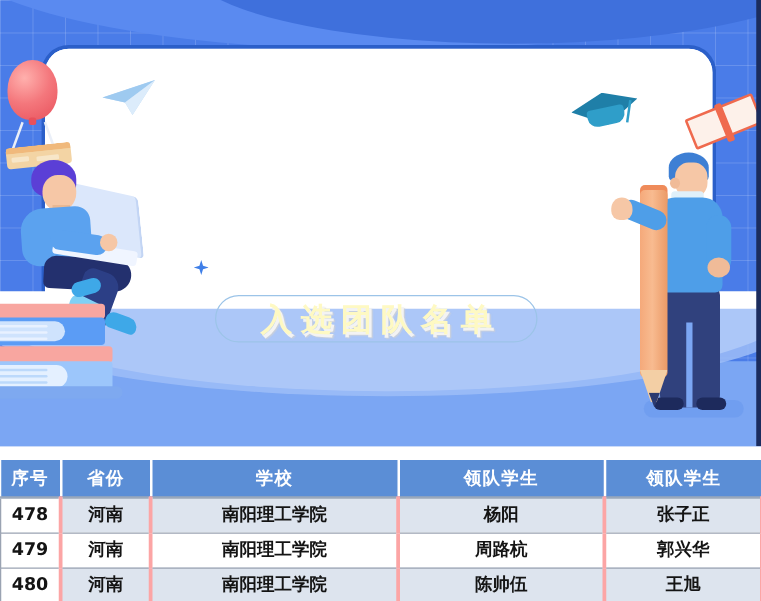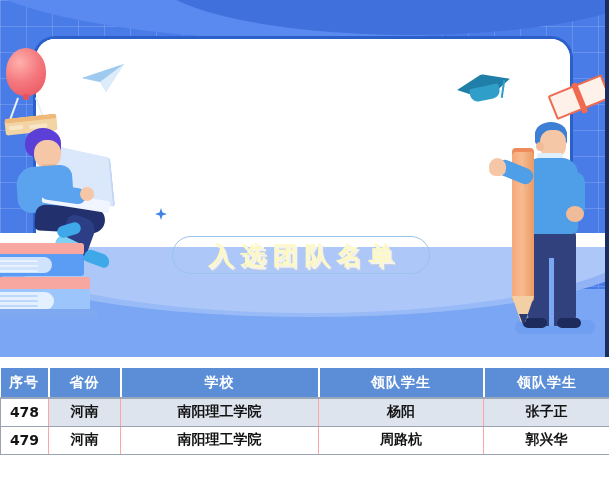--- a/index.html
+++ b/index.html
@@ -340,21 +340,21 @@
     letter-spacing: 1px;
   }
   table.roster th:last-child { border-right: none; }
   table.roster td {
     height: 28px;
     text-align: center;
     font-family: "DejaVu Sans", "Liberation Sans", sans-serif;
     font-weight: 700;
     font-size: 14px;
     color: #141414;
-    border-right: 1px solid #fca5a5;
+    border-right: 3px solid #fca5a5;
     border-bottom: 1px solid #9aa3b2;
   }
   table.roster td:first-child { border-left: 1px solid #9aa3b2; }
   table.roster tr.shade td { background: #dde4ee; }
   table.roster tr.plain td { background: #ffffff; }
   table.roster tr.shade td:first-child { background: #ffffff; }
   table.roster tr.plain td:first-child { background: #ffffff; }
   .c-idx { width: 48px; }
   .c-prov { width: 72px; }
   .c-school { width: 198px; }
@@ -495,17 +495,24 @@
           <td>杨阳</td>
           <td>张子正</td>
         </tr>
         <tr class="plain">
           <td>479</td>
           <td>河南</td>
           <td>南阳理工学院</td>
           <td>周路杭</td>
           <td>郭兴华</td>
         </tr>
+        <tr class="shade">
+          <td>480</td>
+          <td>河南</td>
+          <td>南阳理工学院</td>
+          <td>陈帅伍</td>
+          <td>王旭</td>
+        </tr>
       </tbody>
     </table>
   </div>
 
 </div>
 
 </body></html>

